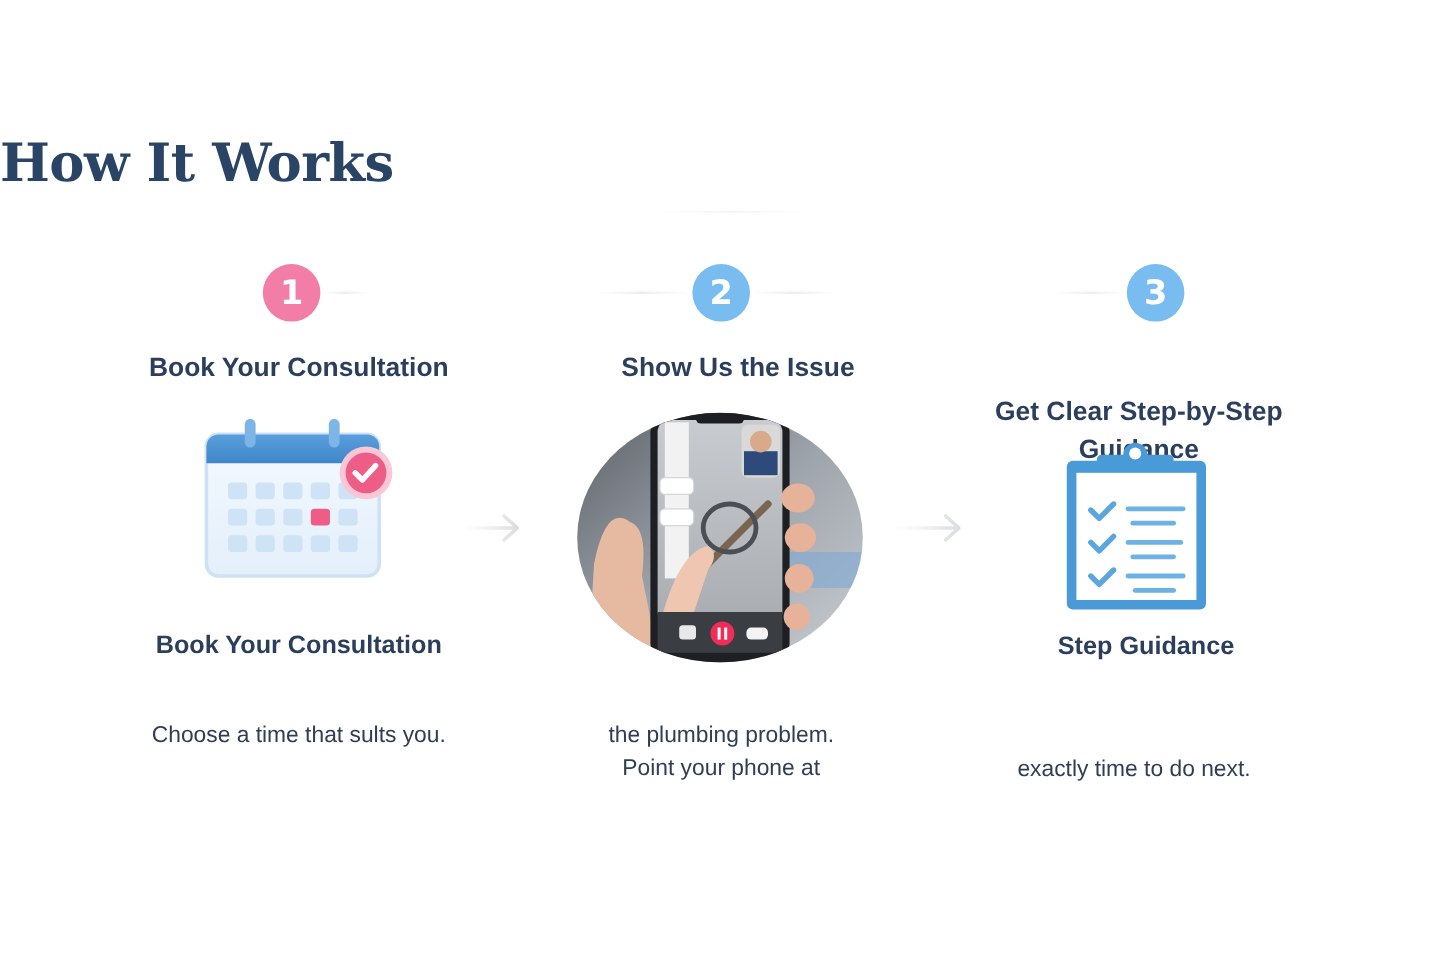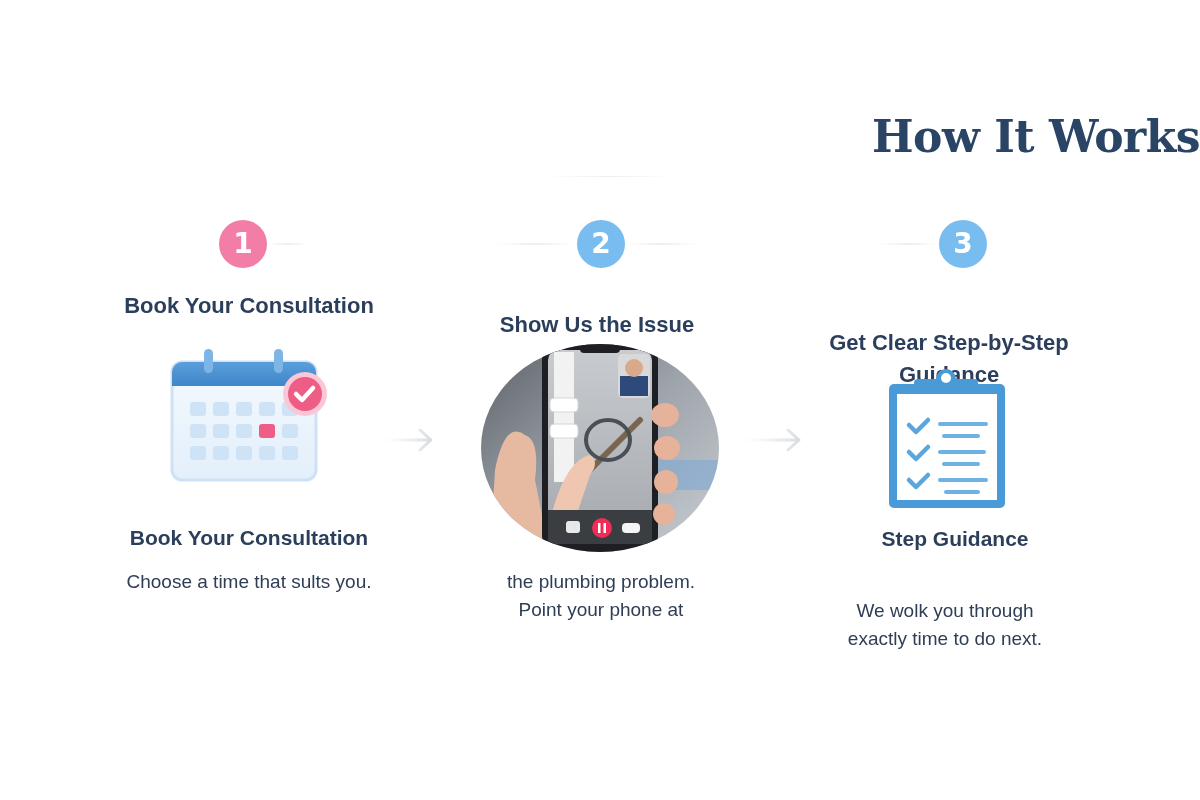--- a/index.html
+++ b/index.html
@@ -1,21 +1,21 @@
 <!DOCTYPE html>
 <html><head>
 <meta charset="utf-8">
 <style>
   html, body { margin: 0; padding: 0; }
   body {
     width: 1200px; height: 800px; background: #ffffff; position: relative; overflow: hidden;
     font-family: "Liberation Sans", "DejaVu Sans", sans-serif; color: #2b3f5c;
   }
   .title {
-    position: absolute; left: 0; width: 1200px; top: 82px; text-align: right;
+    position: absolute; left: 0; width: 1200px; top: 82px; text-align: left;
     font-family: "DejaVu Serif", "Liberation Serif", serif; font-weight: bold;
     font-size: 44px; color: #2a4466; letter-spacing: -0.5px;
   }
   .title-divider {
     position: absolute; left: 545px; top: 176px; width: 130px; height: 1px;
     background: linear-gradient(90deg, rgba(230,232,236,0), #eceef1, rgba(230,232,236,0));
   }
   .badge {
     position: absolute; width: 48px; height: 48px; border-radius: 50%;
     color: #fff; font-weight: bold; font-size: 28px; text-align: center; line-height: 48px;
@@ -25,21 +25,21 @@
   .badge.blue { background: #79bdf0; }
   .badge-line { position: absolute; height: 2px; background: linear-gradient(90deg, rgba(235,237,240,0), #eceef1, rgba(235,237,240,0)); }
   .step-heading {
     position: absolute; text-align: center; font-weight: bold; font-size: 22px; color: #2b3f5c;
     line-height: 32px;
   }
   .step-subheading {
     position: absolute; text-align: center; font-weight: bold; font-size: 21px; color: #2b3f5c; line-height: 31px;
   }
   .step-desc {
-    position: absolute; text-align: center; font-size: 19px; color: #2f3e55; line-height: 28px;
+    position: absolute; text-align: center; font-size: 19px; color: #2f3e55; line-height: 28px; margin-top: 31px;
   }
   .arrow { position: absolute; }
   .icon-wrap { position: absolute; }
 </style>
 </head>
 <body>
 
 <h1 class="title">How It Works</h1>
 <div class="title-divider"></div>
 
@@ -100,21 +100,21 @@
         </linearGradient>
       </defs>
     <path d="M2 14 H48 M38 4 L49 14 L38 24" fill="none" stroke="url(#ar1)" stroke-width="3" stroke-linecap="round" stroke-linejoin="round"></path>
   </svg>
 </div>
 
 <section>
   <div class="badge-line" style="left:495px; top:243px; width:80px;"></div>
   <div class="badge blue" style="left:577px; top:220px;">2</div>
   <div class="badge-line" style="left:627px; top:243px; width:70px;"></div>
-  <div class="step-heading" style="left:446px; width:302px; top:290px;margin-top:19px;">Show Us the Issue</div>
+  <div class="step-heading" style="left:464px; width:302px; top:290px;">Show Us the Issue</div>
 
   <div class="icon-wrap" style="left:480px; top:340px; width:240px; height:215px;">
     <svg width="240" height="215" viewBox="0 0 240 215">
       <defs>
         <clipPath id="circ">
             <ellipse cx="120" cy="108" rx="119" ry="104"></ellipse>
           </clipPath>
         <linearGradient id="bg2" x1="0" y1="0" x2="1" y2="1">
           <stop offset="0" stop-color="#5a5f66"></stop>
             <stop offset="0.5" stop-color="#9ea4ab"></stop>
@@ -208,16 +208,15 @@
         <line x1="54" y1="116" x2="100" y2="116"></line>
           <line x1="60" y1="128" x2="92" y2="128"></line>
       </g>
     </svg>
   </div>
 
   <div class="step-subheading" style="left:800px; width:310px; top:523px;">
     <div>Step Guidance</div>
   </div>
   <div class="step-desc" style="left:790px; width:310px; top:597px;">
-    <div>We wolk you through</div>
     <div>exactly time to do next.</div>
   </div>
 </section>
 
 </body></html>

